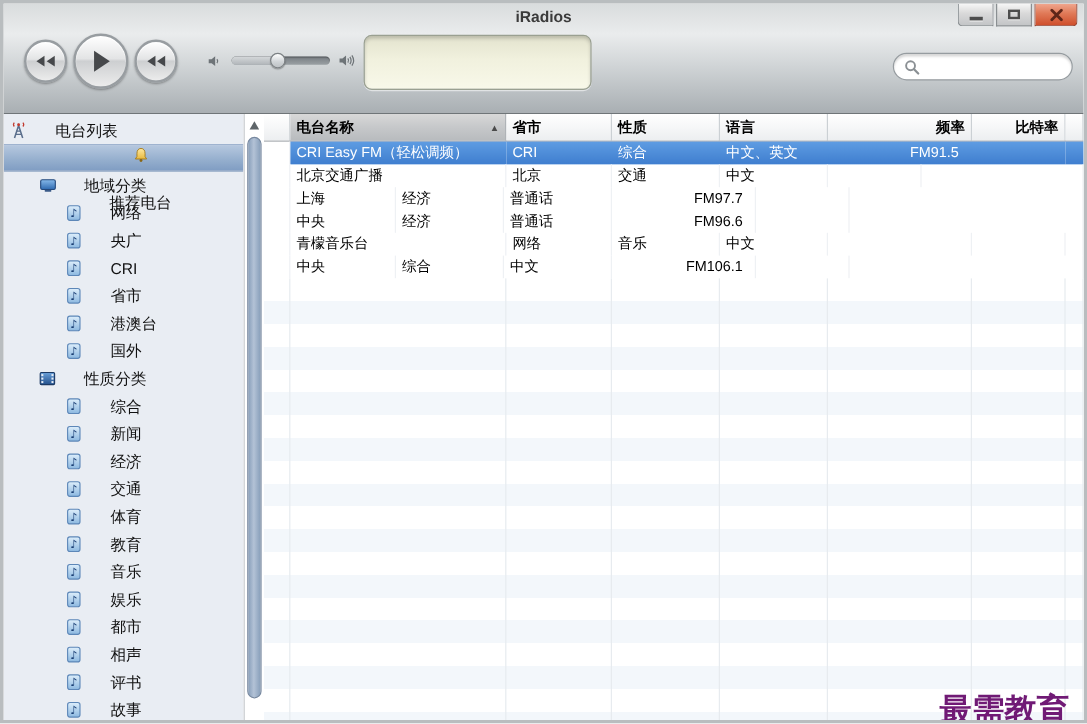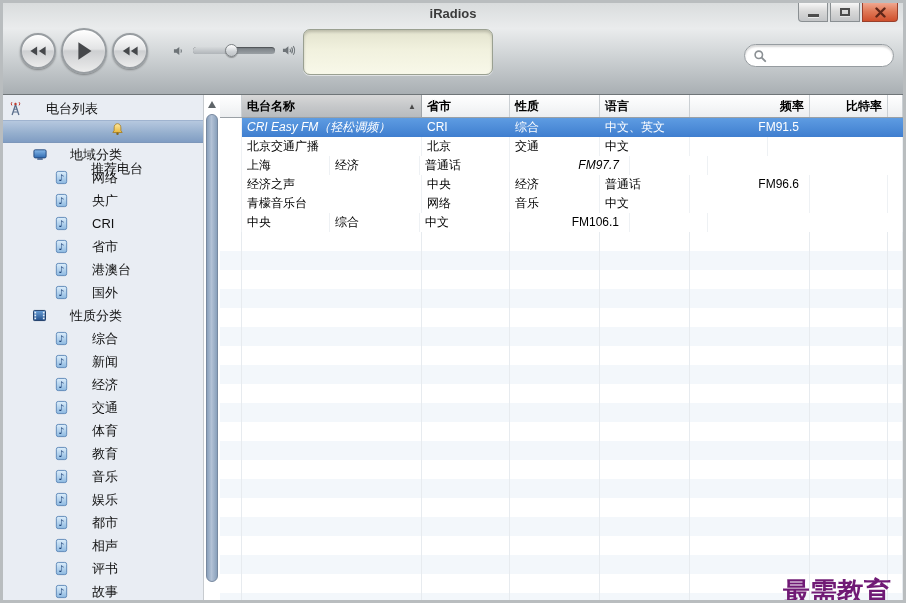--- a/index.html
+++ b/index.html
@@ -435,21 +435,21 @@
           <div class="hcell right" style="width: 78px;">
             <span>比特率</span>
           </div>
           <div class="hcell grow" style="width: 15px;">
             <span></span>
           </div>
         </div>
       <div class="tbody">
           <div class="trow selected">
             <div class="tcell" style="width: 22px;"></div>
-            <div class="tcell sel" style="width: 180px; font-style: italic;">CRI Easy FM（轻松调频）</div>
+            <div class="tcell sel" style="width: 180px;">CRI Easy FM（轻松调频）</div>
             <div class="tcell sel" style="width: 88px;">CRI</div>
             <div class="tcell sel" style="width: 90px;">综合</div>
             <div class="tcell sel" style="width: 90px;">中文、英文</div>
             <div class="tcell right sel" style="width: 120px;">FM91.5</div>
             <div class="tcell right sel" style="width: 78px;"></div>
             <div class="tcell sel grow" style="width: 15px;"></div>
           </div>
           <div class="trow">
             <div class="tcell" style="width: 22px;"></div>
             <div class="tcell sel" style="width: 180px;">北京交通广播</div>
@@ -457,27 +457,26 @@
             <div class="tcell sel" style="width: 90px;">交通</div>
             <div class="tcell sel" style="width: 90px;">中文</div>
             <div class="tcell right sel" style="width: 78px;"></div>
             <div class="tcell sel grow" style="width: 15px;"></div>
           </div>
           <div class="trow">
             <div class="tcell" style="width: 22px;"></div>
             <div class="tcell sel" style="width: 88px;">上海</div>
             <div class="tcell sel" style="width: 90px;">经济</div>
             <div class="tcell sel" style="width: 90px;">普通话</div>
-            <div class="tcell right sel" style="width: 120px; font-style: italic;">FM97.7</div>
+            <div class="tcell right sel" style="width: 120px;">FM97.7</div>
             <div class="tcell right sel" style="width: 78px;"></div>
             <div class="tcell sel grow" style="width: 15px;"></div>
           </div>
           <div class="trow">
             <div class="tcell" style="width: 22px;"></div>
-            <div class="tcell sel" style="width: 180px;">经济之声</div>
             <div class="tcell sel" style="width: 88px;">中央</div>
             <div class="tcell sel" style="width: 90px;">经济</div>
             <div class="tcell sel" style="width: 90px;">普通话</div>
             <div class="tcell right sel" style="width: 120px;">FM96.6</div>
             <div class="tcell right sel" style="width: 78px;"></div>
             <div class="tcell sel grow" style="width: 15px;"></div>
           </div>
           <div class="trow">
             <div class="tcell" style="width: 22px;"></div>
             <div class="tcell sel" style="width: 180px;">青檬音乐台</div>

